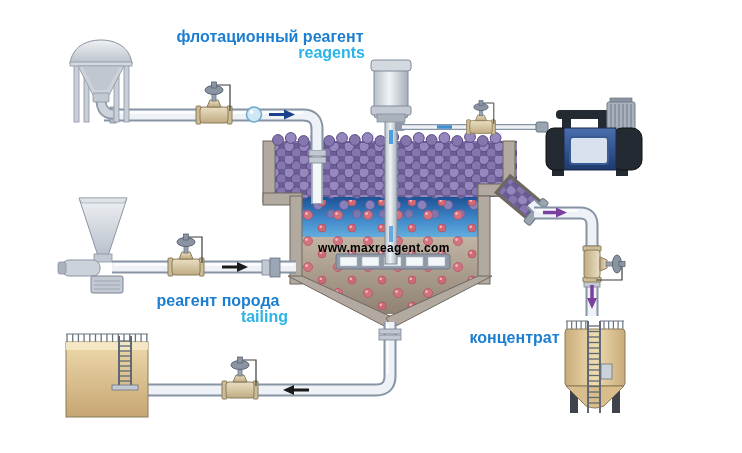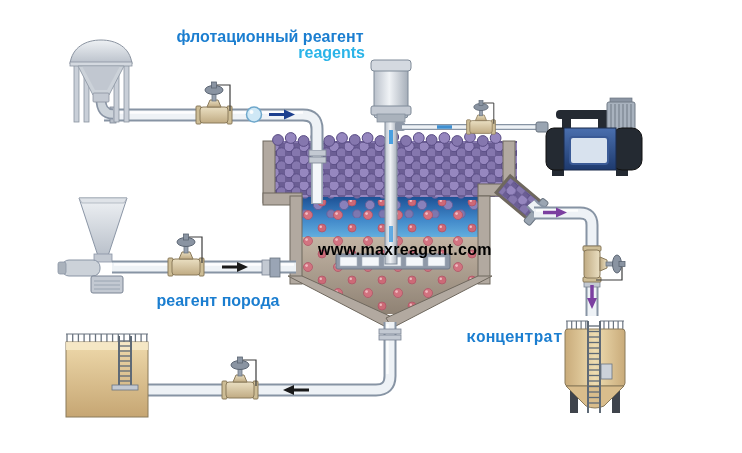--- a/index.html
+++ b/index.html
@@ -2,21 +2,21 @@
 <html><head>
 <meta charset="utf-8">
 <style>
   html,body{margin:0;padding:0;background:#fff;}
   .canvas{position:relative;width:742px;height:453px;background:#ffffff;overflow:hidden;
           font-family:"Liberation Sans",sans-serif;}
   .canvas svg{position:absolute;left:0;top:0;}
   .lbl{position:absolute;text-align:center;font-weight:bold;font-size:16px;line-height:16px;}
   .lbl .ru{display:block;color:#1b7ed0;}
   .lbl .en{display:block;color:#2ab4e8;text-align:right;}
-  .wm{position:absolute;font-weight:bold;font-size:16px;letter-spacing:.3px;color:#000;}
+  .wm{position:absolute;font-weight:bold;font-size:12px;letter-spacing:.3px;color:#000;}
 </style>
 </head>
 <body>
 
 <div class="canvas">
 
 <svg id="dsvg" width="742" height="453" viewBox="0 0 742 453">
 <defs>
   <linearGradient id="watG" x1="0" y1="0" x2="0" y2="1">
     <stop offset="0" stop-color="#1b4f93"></stop>
@@ -360,19 +360,20 @@
   <path d="M587,298 L592,309 L597,298 Z" fill="#7b3fa0"></path>
 </g>
 </svg>
 
 <div class="lbl" style="left:175px;top:29px;width:190px;">
   <span class="ru">флотационный реагент</span>
   <span class="en">reagents</span>
 </div>
 <div class="lbl" style="left:148px;top:293px;width:140px;">
   <span class="ru">реагент порода</span>
+  <span class="en">tailing</span>
 </div>
-<div class="lbl" style="left:452px;top:330px;width:125px;font-family:Liberation Mono, monospace;">
+<div class="lbl" style="left:452px;top:330px;width:125px;">
   <span class="ru">концентрат</span>
 </div>
 <div class="wm" style="left:318px;top:241px;">www.maxreagent.com</div>
 
 </div>
 
 </body></html>

